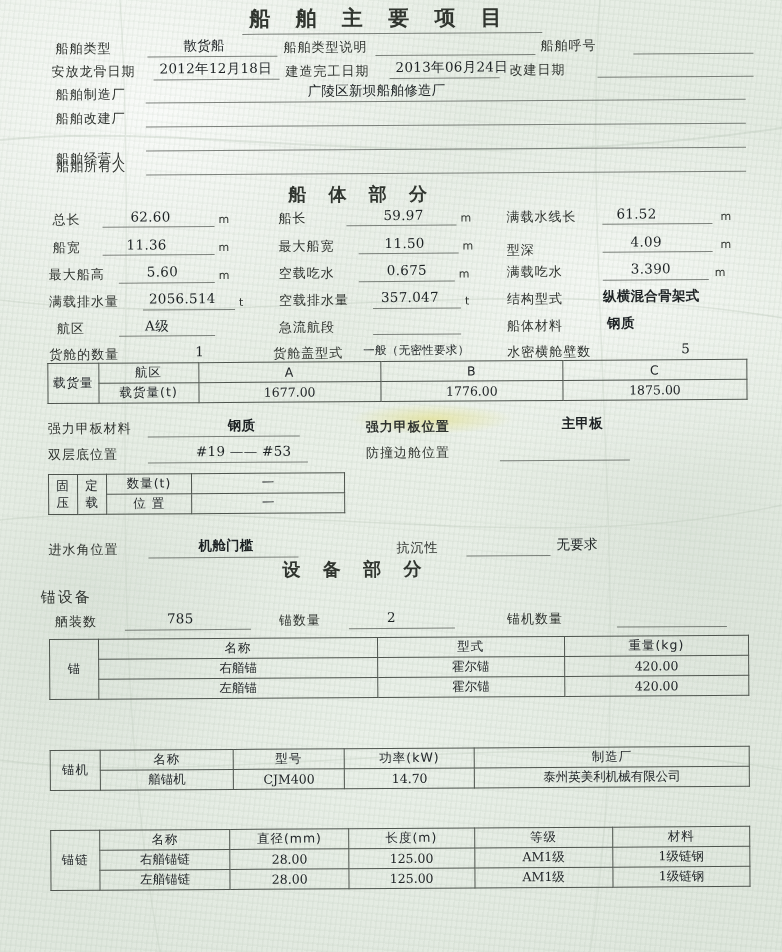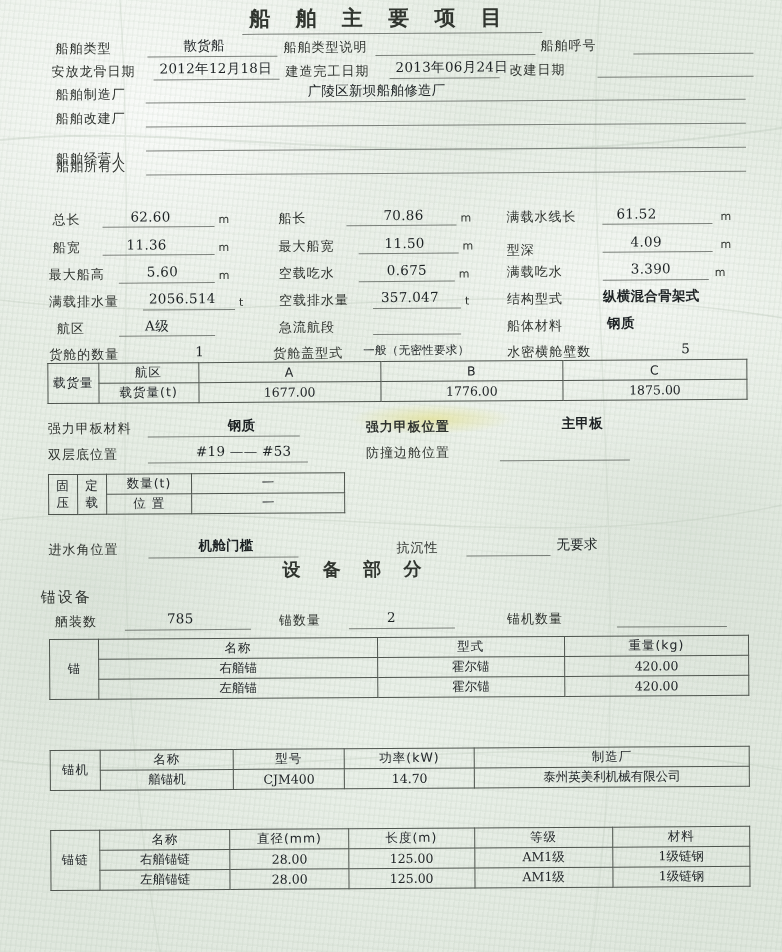--- a/index.html
+++ b/index.html
@@ -173,28 +173,29 @@
 
     <div class="abs lbl" style="left:58px; top:108px;">船舶改建厂</div>
     <div class="rule" style="left:148px; top:125px; width:600px;"></div>
 
     <div class="abs lbl" style="left:58px; top:148px;">船舶经营人</div>
     <div class="rule" style="left:148px; top:149px; width:600px;"></div>
 
     <div class="abs lbl" style="left:58px; top:156px;">船舶所有人</div>
     <div class="rule" style="left:148px; top:173px; width:600px;"></div>
 
+    <div class="abs sect-title" style="left:290px; top:182px;">船 体 部 分</div>
 
     <div class="abs lbl" style="left:54px; top:209px;">总长</div>
     <div class="abs val hand" style="left:132px; top:207px;">62.60</div>
     <div class="rule" style="left:104px; top:225px; width:112px;"></div>
     <div class="abs lbl unit" style="left:220px; top:212px;">m</div>
 
     <div class="abs lbl" style="left:280px; top:209px;">船长</div>
-    <div class="abs val hand" style="left:385px; top:207px;">70.86</div>
+    <div class="abs val hand" style="left:385px; top:207px;">59.97</div>
     <div class="rule" style="left:348px; top:225px; width:110px;"></div>
     <div class="abs lbl unit" style="left:462px; top:212px;">m</div>
 
     <div class="abs lbl" style="left:508px; top:209px;">满载水线长</div>
     <div class="abs val hand" style="left:618px; top:207px;">61.52</div>
     <div class="rule" style="left:604px; top:225px; width:110px;"></div>
     <div class="abs lbl unit" style="left:722px; top:212px;">m</div>
 
     <div class="abs lbl" style="left:54px; top:237px;">船宽</div>
     <div class="abs val hand" style="left:128px; top:235px;">11.36</div>

